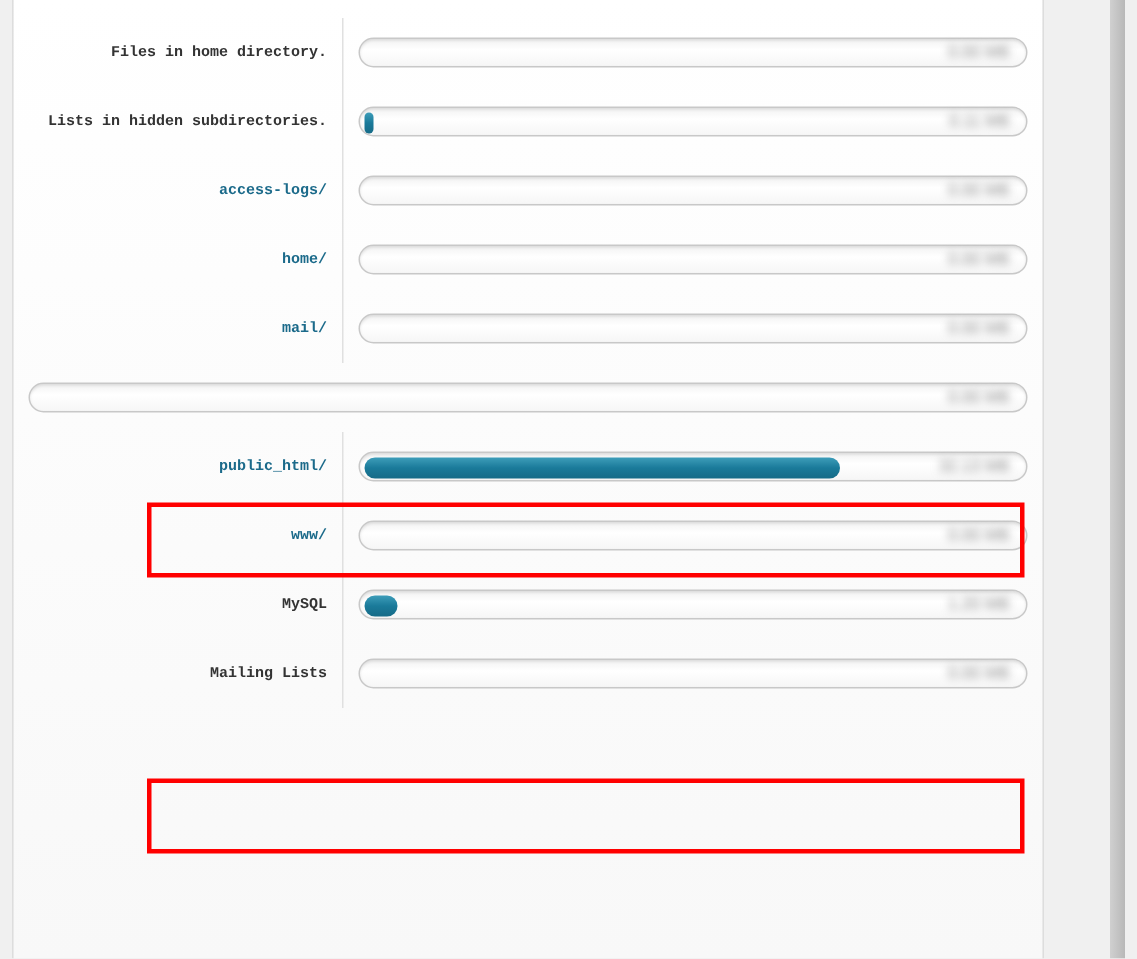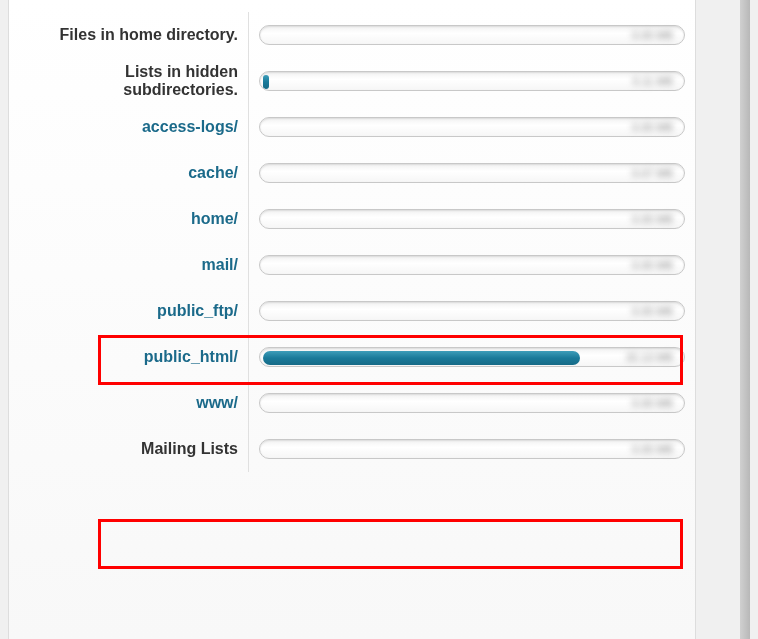--- a/index.html
+++ b/index.html
@@ -30,31 +30,32 @@
       height: 639px;
       background: linear-gradient(to right, #d0d0d0, #b8b8b8);
     }
     .row {
       display: flex;
       align-items: center;
       height: 46px;
       position: relative;
     }
     .label-col {
-      width: 240px;
+      width: 220px;
       text-align: right;
       padding-right: 10px;
-      font-size: 16px;
+      font-size: 10px;
       font-weight: bold;
       color: #333;
       border-right: 1px solid #e0e0e0;
       height: 100%;
       display: flex;
       align-items: center;
       justify-content: flex-end;
+      font-family: Liberation Mono, monospace;
     }
     .label-col.link a {
       color: #1b6a8a;
       text-decoration: none;
     }
     .bar-col {
       flex: 1;
       padding: 0 10px;
       position: relative;
     }
@@ -134,49 +135,37 @@
         <div class="label-col link">
           <a href="#">access-logs/</a>
         </div>
         <div class="bar-col">
           <div class="progress-track"></div>
           <div class="size-label">0.00 MB</div>
         </div>
       </div>
       <div class="row">
         <div class="label-col link">
-          <a href="#">cache/</a>
-        </div>
-        <div class="bar-col">
-          <div class="progress-track"></div>
-          <div class="size-label">0.07 MB</div>
-        </div>
-      </div>
-      <div class="row">
-        <div class="label-col link">
           <a href="#">home/</a>
         </div>
         <div class="bar-col">
           <div class="progress-track"></div>
           <div class="size-label">0.00 MB</div>
         </div>
       </div>
       <div class="row">
         <div class="label-col link">
           <a href="#">mail/</a>
         </div>
         <div class="bar-col">
           <div class="progress-track"></div>
           <div class="size-label">0.00 MB</div>
         </div>
       </div>
       <div class="row">
-        <div class="label-col link">
-          <a href="#">public_ftp/</a>
-        </div>
         <div class="bar-col">
           <div class="progress-track"></div>
           <div class="size-label">0.00 MB</div>
         </div>
       </div>
       <div class="row">
         <div class="label-col link">
           <a href="#">public_html/</a>
         </div>
         <div class="bar-col">
@@ -190,20 +179,31 @@
         <div class="label-col link">
           <a href="#">www/</a>
         </div>
         <div class="bar-col">
           <div class="progress-track"></div>
           <div class="size-label">0.00 MB</div>
         </div>
       </div>
       <div class="row">
         <div class="label-col">
+          <span>MySQL</span>
+        </div>
+        <div class="bar-col">
+          <div class="progress-track">
+            <div class="progress-fill" style="width: 22px;"></div>
+          </div>
+          <div class="size-label">1.20 MB</div>
+        </div>
+      </div>
+      <div class="row">
+        <div class="label-col">
           <span>Mailing Lists</span>
         </div>
         <div class="bar-col">
           <div class="progress-track"></div>
           <div class="size-label">0.00 MB</div>
         </div>
       </div>
     </div>
 </div>
 

